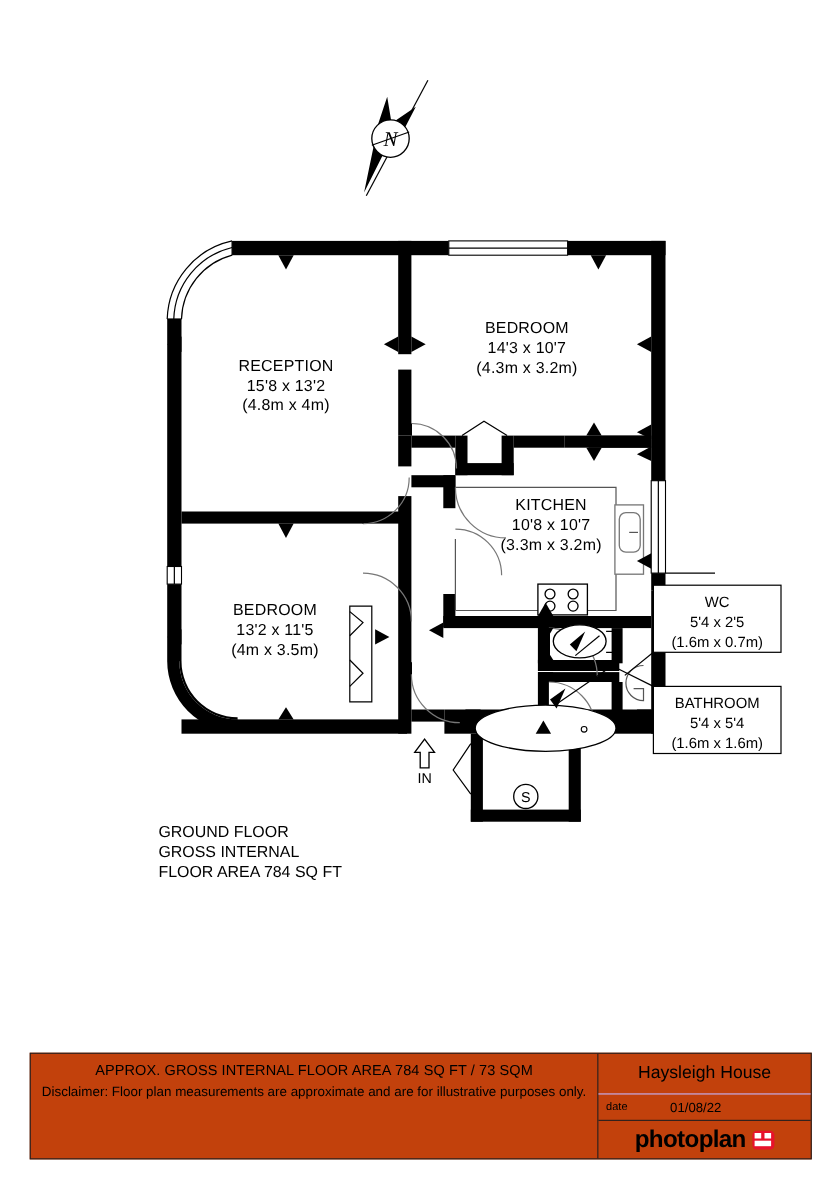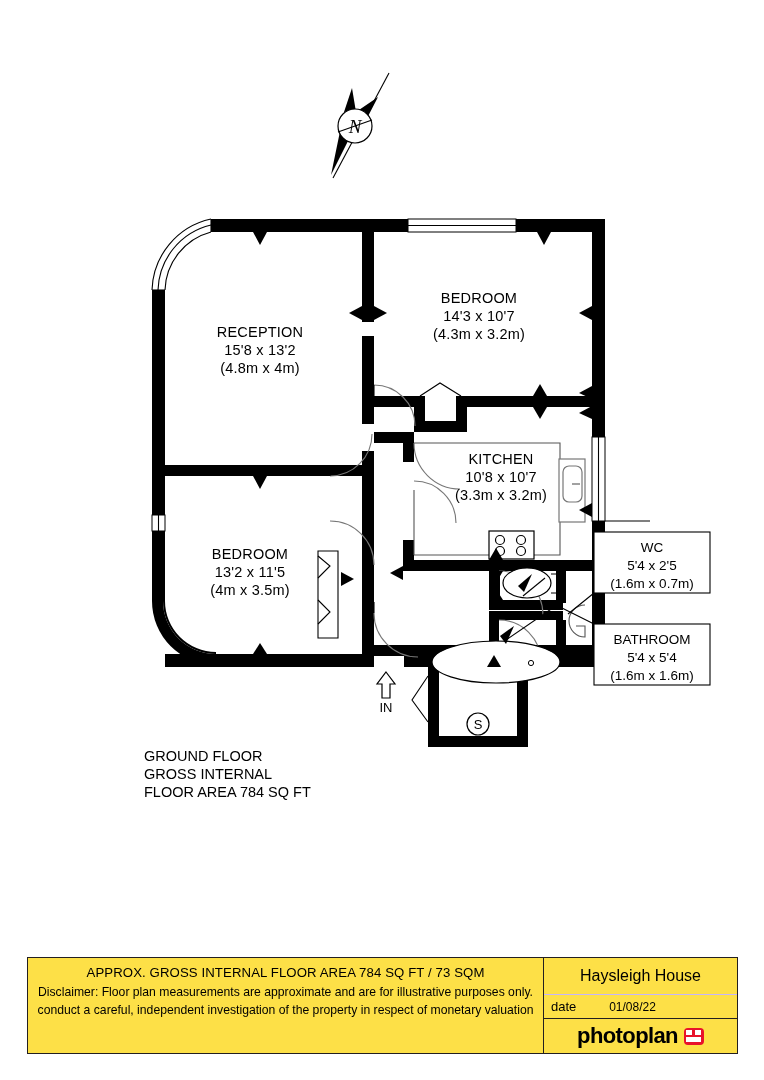--- a/index.html
+++ b/index.html
@@ -77,21 +77,21 @@
   
   #footer {
     position: absolute;
     left: 27px;
     top: 957px;
     width: 711px;
     height: 97px;
     display: flex;
     border: 1px solid #231f20;
     box-sizing: border-box;
-    background: #fde047;
+    background: #c2410c;
   }
   #footer-left {
     width: 516px;
     box-sizing: border-box;
     border-right: 1px solid #231f20;
     display: flex;
     flex-direction: column;
     align-items: center;
     justify-content: flex-start;
     padding-top: 5px;
@@ -125,21 +125,21 @@
   #date-row {
     height: 23px;
     border-bottom: 1px solid #231f20;
     display: flex;
     align-items: center;
     font-size: 11px;
     position: relative;
   }
   #date-label {
     padding-left: 7px;
-    font-size: 13px;
+    font-size: 10px;
   }
   #date-value {
     position: absolute;
     left: 0; right: 16px;
     text-align: center;
     font-size: 12px;
   }
   #brand-row {
     flex: 1;
     display: flex;
@@ -420,21 +420,20 @@
       <text class="floorinfo" x="144" y="797">FLOOR AREA 784 SQ FT</text>
     </g>
 
   </svg>
 </div>
 
 <div id="footer">
   <div id="footer-left">
     <div class="foot-title">APPROX. GROSS INTERNAL FLOOR AREA 784 SQ FT / 73 SQM</div>
     <div class="disc-line">Disclaimer: Floor plan measurements are approximate and are for illustrative purposes only.</div>
-    <div class="disc-line">conduct a careful, independent investigation of the property in respect of monetary valuation</div>
   </div>
   <div id="footer-right">
     <div id="prop-name">Haysleigh House</div>
     <div id="date-row">
       <span id="date-label">date</span>
       <span id="date-value">01/08/22</span>
     </div>
     <div id="brand-row">
       <span id="brand-text">photoplan</span>
       <span id="brand-mark" style="background: rgb(232, 18, 43);">

